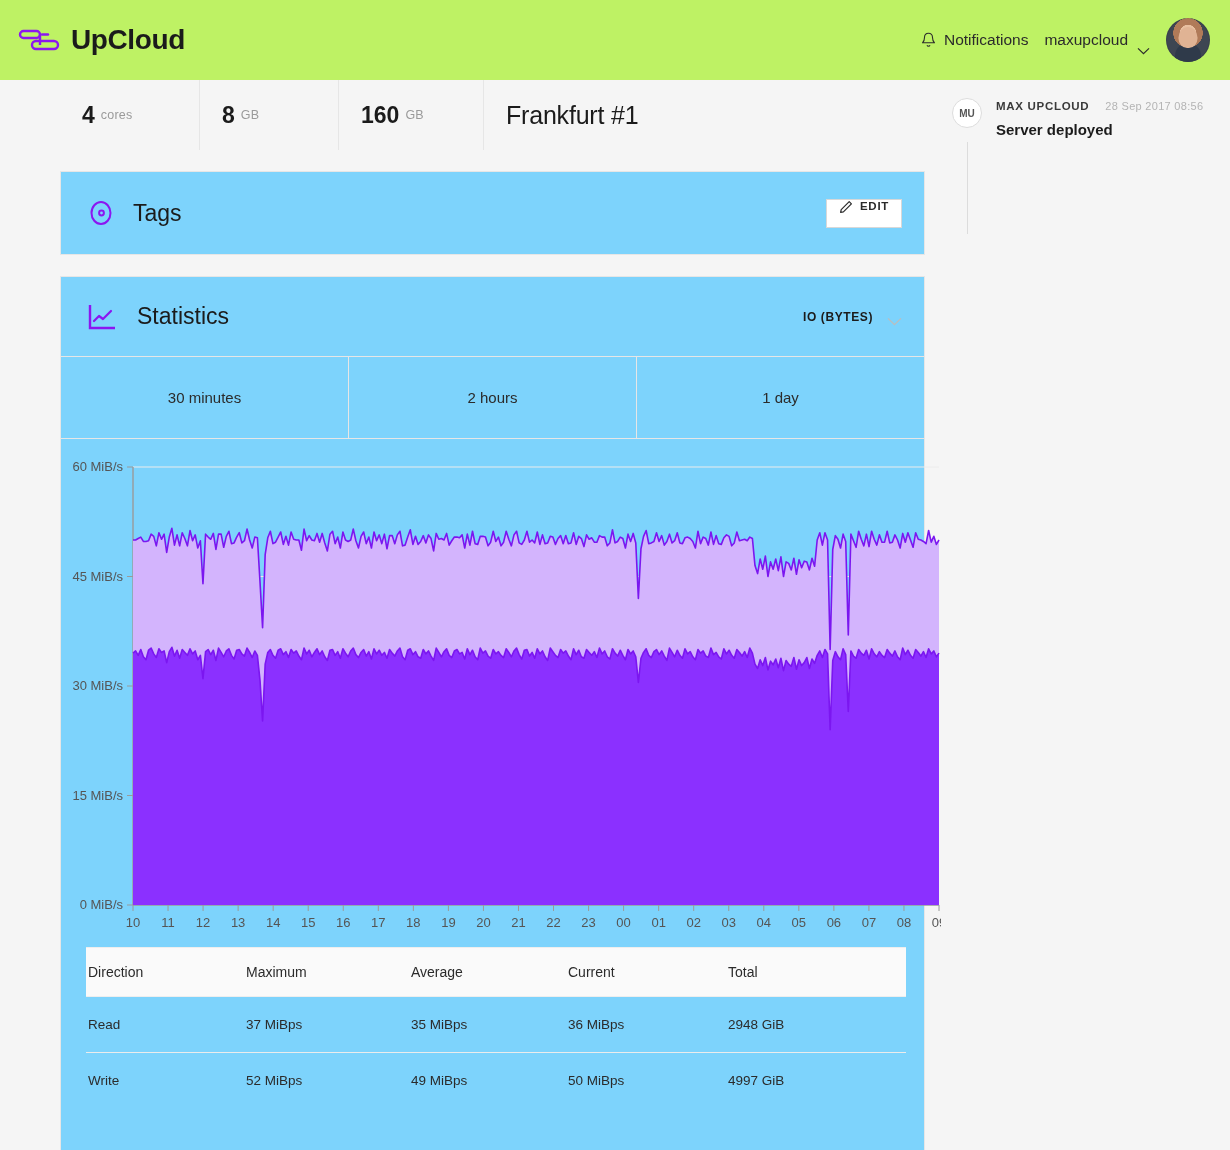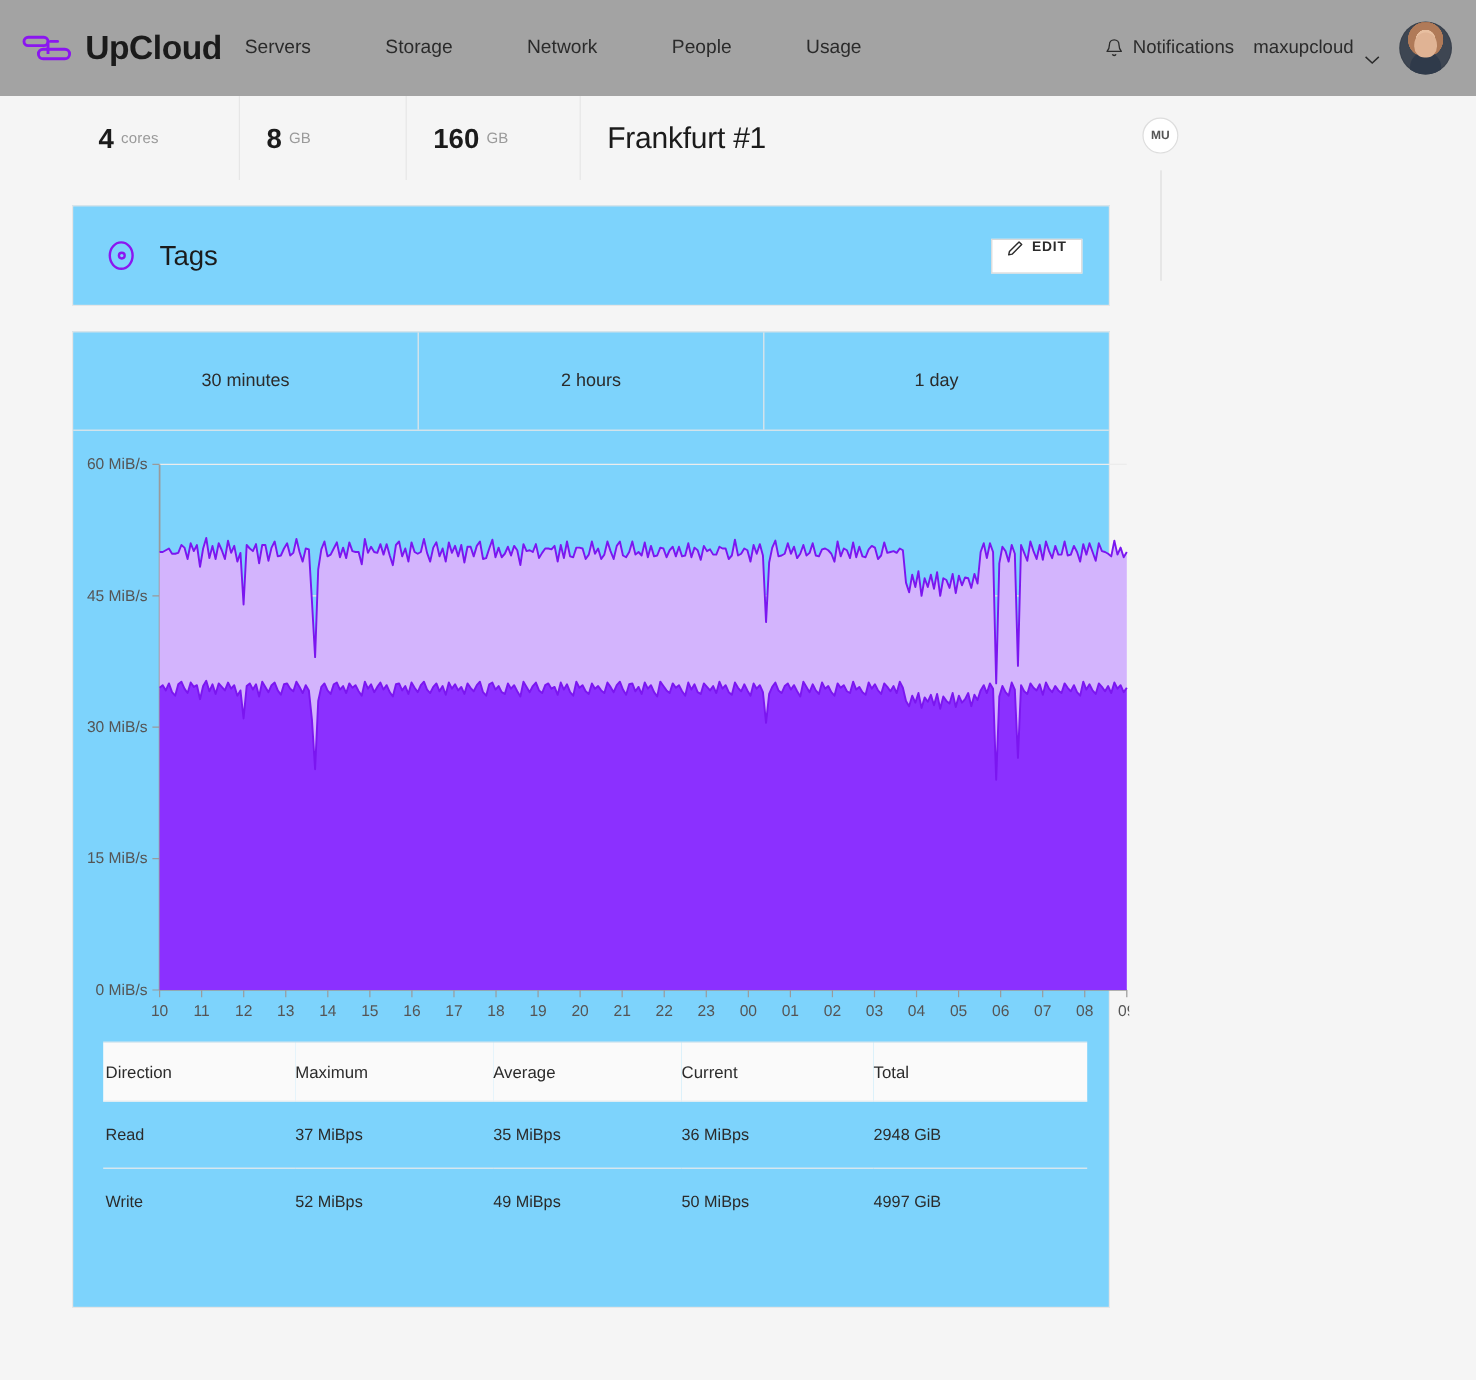--- a/index.html
+++ b/index.html
@@ -8,21 +8,21 @@
     height: 1150px;
     background: #f5f5f5;
     font-family: "Liberation Sans", sans-serif;
     color: #2b2b2b;
     overflow: hidden;
   }
 
   
   .topbar {
     height: 80px;
-    background: #a3a3a3;
+    background: #bef264;
     display: flex;
     align-items: center;
     padding: 0 20px 0 18px;
     position: relative;
   }
   .brand { display: flex; align-items: center; gap: 9px; width: 172px; }
   .brand-logo { width: 44px; height: 30px; flex: none; }
   .brand-name { font-size: 28px; font-weight: 700; letter-spacing: -0.4px; color: #1b1b1b; }
 
   .nav { display: flex; align-items: center; }
@@ -187,27 +187,20 @@
       <svg viewBox="0 0 44 30" width="44" height="30">
         <rect x="2" y="6" width="20" height="7" rx="3.5" fill="none" stroke="#8b16f0" stroke-width="2.4"></rect>
         <rect x="14" y="16" width="26" height="8" rx="4" fill="none" stroke="#8b16f0" stroke-width="2.4"></rect>
         <path d="M24 9.5 L30 9.5" stroke="#8b16f0" stroke-width="2.4" stroke-linecap="round"></path>
         <path d="M22 9.5 L22 20" stroke="#8b16f0" stroke-width="2.4"></path>
       </svg>
     </span>
     <span class="brand-name">UpCloud</span>
   </div>
 
-  <nav class="nav">
-    <span class="nav-item">Servers</span>
-    <span class="nav-item">Storage</span>
-    <span class="nav-item">Network</span>
-    <span class="nav-item">People</span>
-    <span class="nav-item">Usage</span>
-  </nav>
 
   <div class="topright">
     <div class="notif">
       <span class="bell-icon">
         <svg viewBox="0 0 15 17" width="15" height="17">
           <path d="M7.5 1.2c-2.4 0-4 1.8-4 4.2 0 3.4-1.2 4.6-2 5.4h12c-0.8-0.8-2-2-2-5.4 0-2.4-1.6-4.2-4-4.2z" fill="none" stroke="#2b2b2b" stroke-width="1.1" stroke-linejoin="round"></path>
           <path d="M6 13.2a1.6 1.6 0 0 0 3 0" fill="none" stroke="#2b2b2b" stroke-width="1.1"></path>
         </svg>
       </span>
       <span>Notifications</span>
@@ -259,20 +252,37 @@
           <svg viewBox="0 0 14 14" width="14" height="14">
             <path d="M10.2 1.6 L12.4 3.8 L4.4 11.8 L1.6 12.4 L2.2 9.6 Z" fill="none" stroke="#2b2b2b" stroke-width="1.2" stroke-linejoin="round"></path>
           </svg>
         </span>
         <span>EDIT</span>
       </button>
     </div>
 
     <div class="card stats-card">
 
+      <div class="stats-head">
+        <span class="chart-icon">
+          <svg viewBox="0 0 30 28" width="30" height="28">
+            <path d="M3 2 L3 25 L28 25" fill="none" stroke="#8b16f0" stroke-width="2.4"></path>
+            <path d="M7 18 L12 13 L16 16 L24 8" fill="none" stroke="#8b16f0" stroke-width="2.2" stroke-linecap="round" stroke-linejoin="round"></path>
+          </svg>
+        </span>
+        <span class="stats-title">Statistics</span>
+        <div class="metric-select">
+          <span class="metric-label">IO (BYTES)</span>
+          <span class="metric-chev">
+            <svg viewBox="0 0 15 9" width="15" height="9">
+              <path d="M1 1.4 L7.5 7.6 L14 1.4" fill="none" stroke="#bdbdbd" stroke-width="1.3"></path>
+            </svg>
+          </span>
+        </div>
+      </div>
 
       <div class="tabs">
         <div class="tab">30 minutes</div>
         <div class="tab">2 hours</div>
         <div class="tab">1 day</div>
       </div>
 
       <div class="chart-wrap">
         <svg id="chart-svg" width="880" height="490" viewBox="0 0 880 490">
             <line x1="66" y1="452" x2="72" y2="452" stroke="#9a9a9a" stroke-width="1"></line>
@@ -375,16 +385,23 @@
           </tbody>
         </table>
       </div>
 
     </div>
   </div>
 
   <div class="side">
     <div class="activity">
       <div class="act-avatar">MU</div>
+      <div class="act-body">
+        <div class="act-line1">
+          <span class="act-user">MAX UPCLOUD</span>
+          <span class="act-time">28 Sep 2017 08:56</span>
+        </div>
+        <div class="act-text">Server deployed</div>
+      </div>
     </div>
   </div>
 
 </div>
 
 </body></html>

